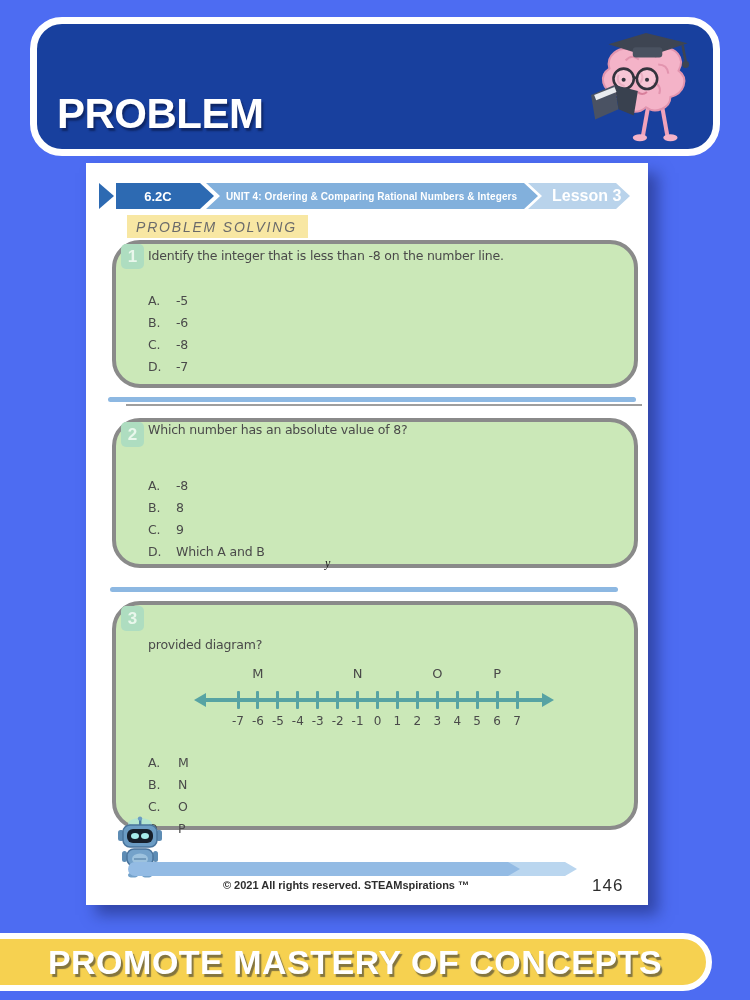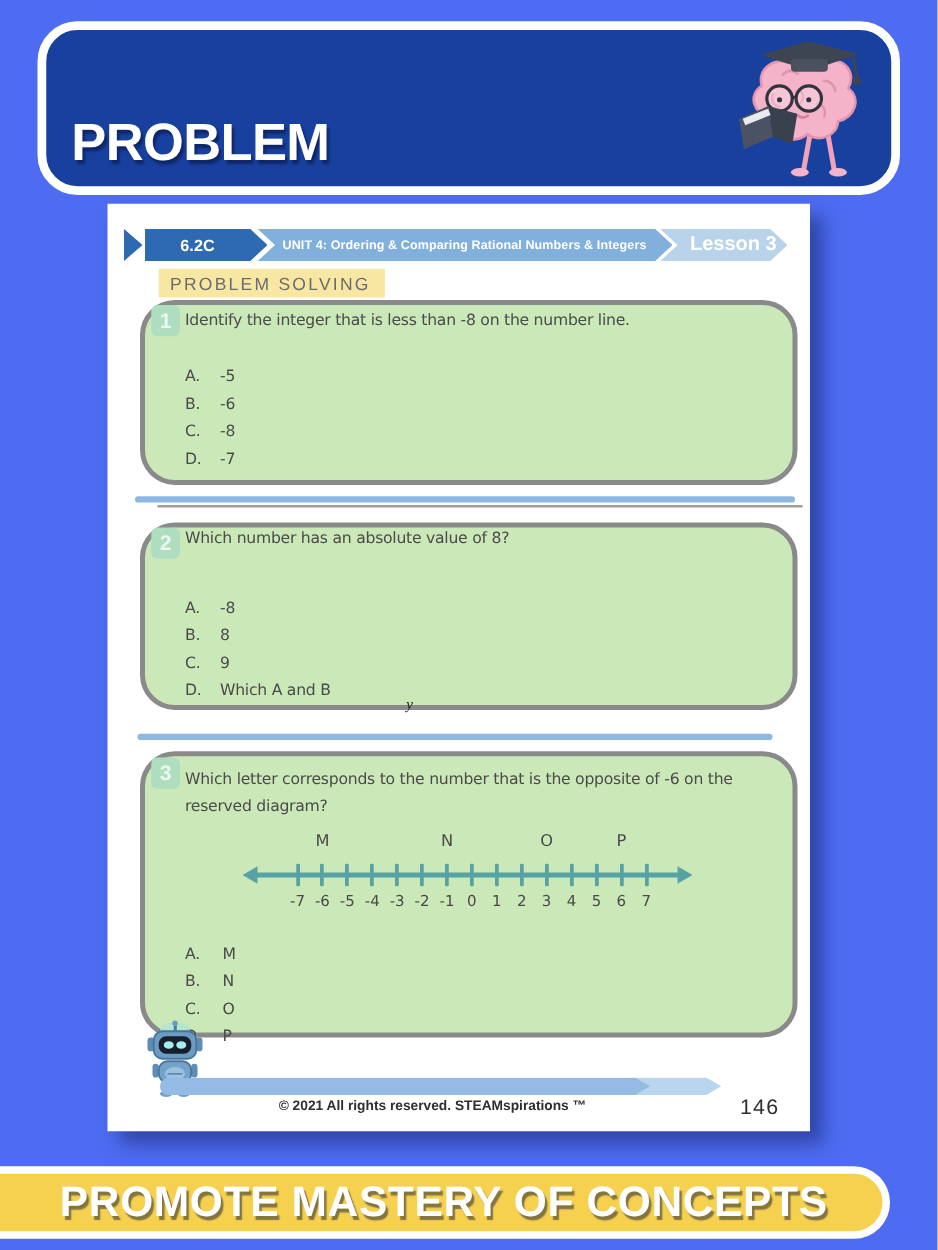--- a/index.html
+++ b/index.html
@@ -32,21 +32,21 @@
     clip-path:polygon(0 0,calc(100% - 14px) 0,100% 50%,calc(100% - 14px) 100%,0 100%);
     justify-content:center;padding-right:14px;}
   .band2{left:206px;width:332px;background:var(--band-mid);font-size:10px;letter-spacing:0.1px;
     clip-path:polygon(0 0,calc(100% - 14px) 0,100% 50%,calc(100% - 14px) 100%,0 100%,14px 50%);
     padding-left:20px;}
   .band3{left:528px;width:102px;background:var(--band-light);font-size:16px;
     clip-path:polygon(0 0,calc(100% - 14px) 0,100% 50%,calc(100% - 14px) 100%,0 100%,14px 50%);
     padding-left:24px;}
 
   .section-label{left:127px;top:215px;background:var(--section-highlight);color:#6b6b6b;
-    font-size:14px;letter-spacing:1.8px;padding:4px 11px 3px 9px;}
+    font-style:italic;font-size:14px;letter-spacing:1.8px;padding:4px 11px 3px 9px;}
 
   
   .qbox{left:112px;width:526px;background:var(--box-bg);border:4px solid var(--box-border);
     border-radius:28px;overflow:visible;}
   .qbox1{top:240px;height:148px;}
   .qbox2{top:418px;height:150px;}
   .qbox3{top:601px;height:229px;}
   .badge{left:5px;width:23px;height:25px;background:var(--badge-bg);border-radius:5px;
     color:var(--badge-text);font-weight:bold;font-size:17px;text-align:center;line-height:25px;}
   .qtext{color:var(--text-dark);font-size:13px;font-family:"DejaVu Sans","Liberation Sans",sans-serif;
@@ -169,22 +169,21 @@
   <div class="abs qtext opt-letter" style="top:122px">D.</div>
   <div class="abs qtext opt-value" style="top:122px">Which A and B</div>
 </div>
 
 <div class="abs stray">y</div>
 
 <div class="abs divider" style="left:110px;top:587px;width:508px;"></div>
 
 <div class="abs qbox qbox3 q3">
   <div class="abs badge" style="top:1px">3</div>
-  <div class="abs qtext qtitle" style="top:10px">Which letter corresponds to the number that is the opposite of -6 on the</div>
-  <div class="abs qtext qtitle" style="top:32px">reserved diagram?</div>
+  <div class="abs qtext qtitle" style="top:32px">provided diagram?</div>
 
   <div class="abs nl">
     <div class="abs nl-line"></div>
     <div class="abs nl-arrow nl-arrow-left"></div>
     <div class="abs nl-arrow nl-arrow-right"></div>
   <div class="nl-tick" style="left: 40.5px;"></div>
       <div class="nl-num" style="left: 27px;">-7</div>
       <div class="nl-tick" style="left: 60.43px;"></div>
       <div class="nl-num" style="left: 46.93px;">-6</div>
       <div class="nl-tick" style="left: 80.36px;"></div>

